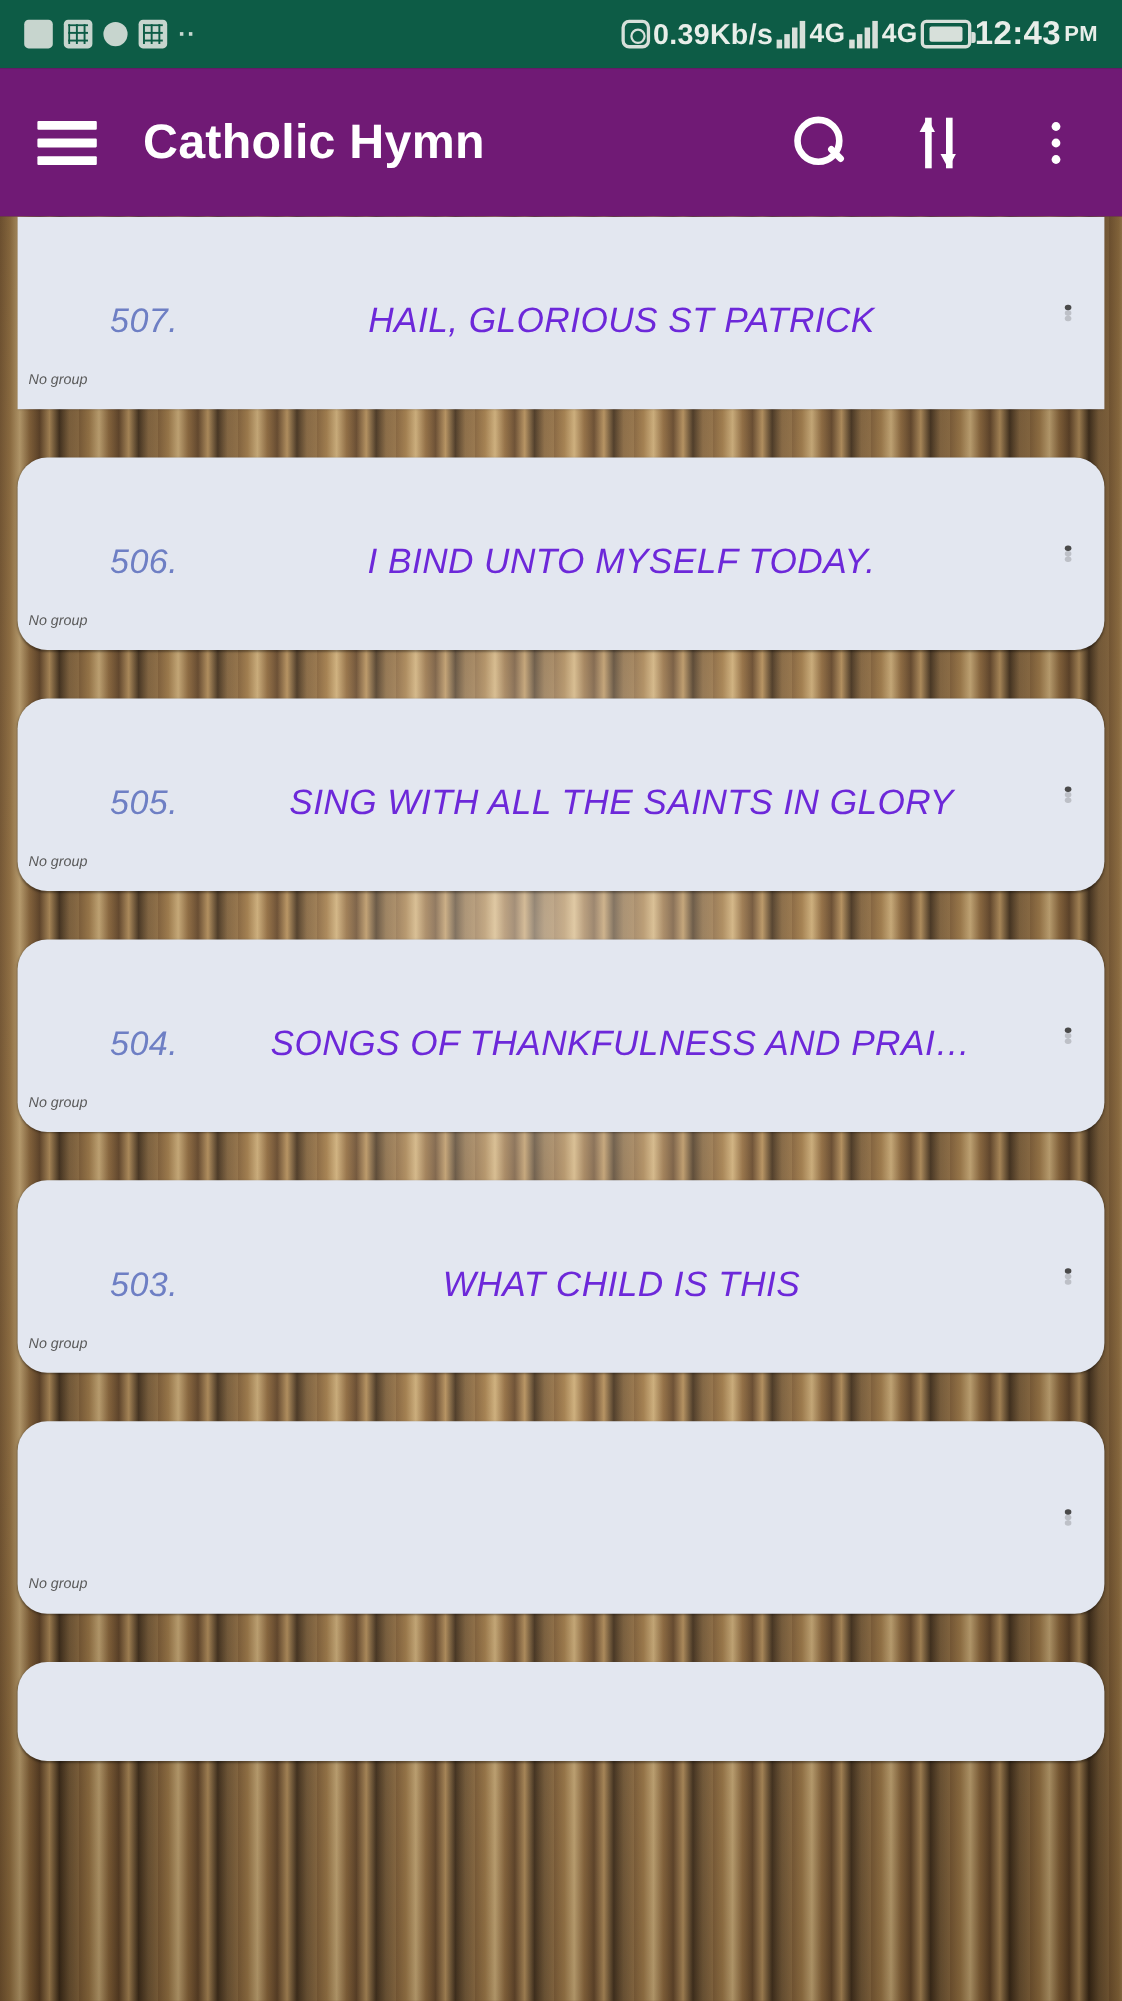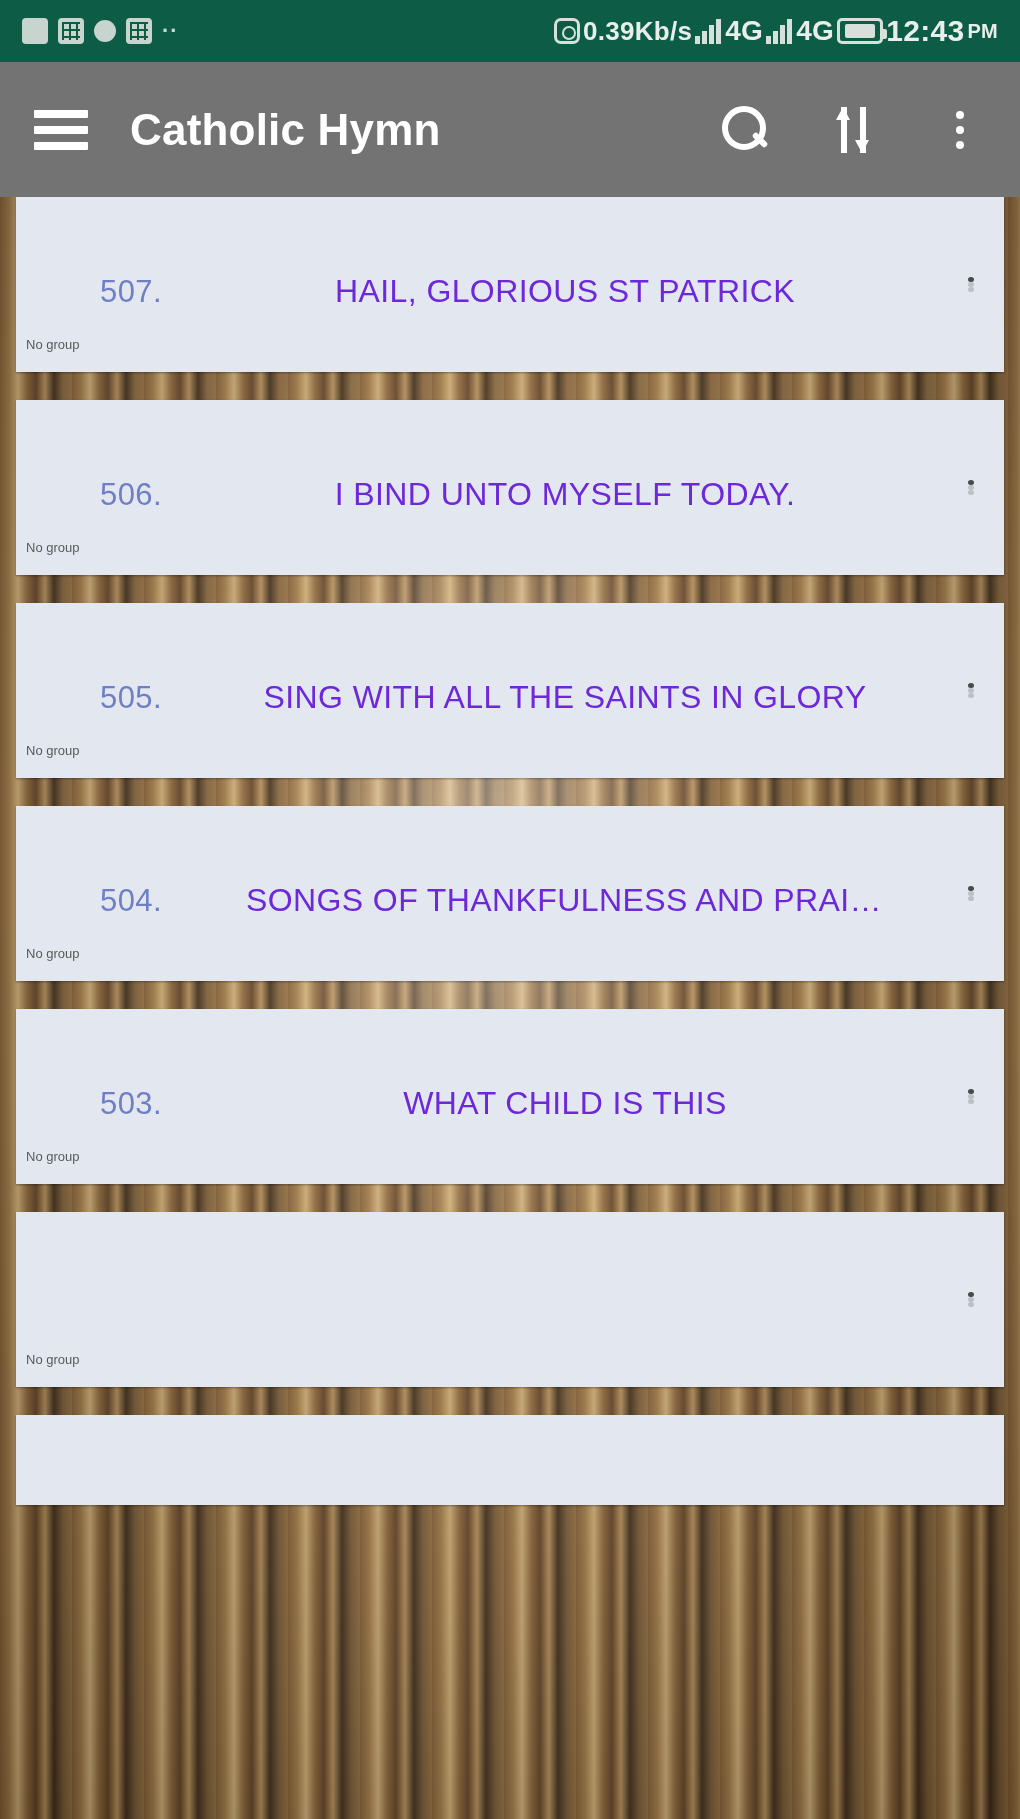--- a/index.html
+++ b/index.html
@@ -45,38 +45,38 @@
   }
   .sb-speed { font-size:26px; }
   .sig {
     display:inline-flex; align-items:flex-end; gap:2px; height:26px;
   }
   .sig i { width:5px; background:#d7e0da; display:block; }
   .sig i:nth-child(1){height:8px}
   .sig i:nth-child(2){height:13px}
   .sig i:nth-child(3){height:19px}
   .sig i:nth-child(4){height:25px}
-  .sigwrap { display:flex; align-items:center; gap:4px; font-size:28px; }
+  .sigwrap { display:flex; align-items:center; gap:4px; font-size:24px; }
   .batt {
     width:46px; height:26px; border:3px solid #d7e0da;
     border-radius:5px; position:relative; display:flex;
     align-items:center; justify-content:center;
     font-size:15px; color:#0d5c46; font-weight:bold;
   }
   .batt::after {
     content:""; position:absolute; right:-7px; top:8px;
     width:4px; height:10px; background:#d7e0da; border-radius:0 2px 2px 0;
   }
   .batt span { background:#d7e0da; width:30px; height:14px; border-radius:2px; }
   .sb-time { font-size:30px; }
   .sb-ampm { font-size:20px; }
 
   
   .appbar {
-    height:135px; background:#737373;
+    height:135px; background:#701a75;
     display:flex; align-items:center;
     padding:0 34px; color:#fff;
   }
   .hamburger {
     width:54px; height:40px; display:flex;
     flex-direction:column; justify-content:space-between;
     cursor:pointer; flex:0 0 auto;
   }
   .hamburger i { display:block; height:8px; background:#fff; border-radius:1px; }
   .app-title {
@@ -115,35 +115,36 @@
 
   
   .content {
     position:relative; height:1622px; overflow:hidden;
     background:
       repeating-linear-gradient(90deg,
         #7d5a32 0px, #9b7542 9px, #c9a973 18px,
         #8a6437 27px, #5d3f22 36px, #b08a55 45px,
         #3d2a16 54px, #a8835069 63px, #8d6a3e 72px),
       linear-gradient(#6b4c2a,#4a341c);
+    font-style: italic;
   }
   .content::before {
     content:""; position:absolute; inset:0;
     background:radial-gradient(ellipse at 48% 40%,
       rgba(255,246,232,.48) 0%, rgba(255,240,220,.12) 30%, rgba(0,0,0,.25) 100%);
     pointer-events:none;
   }
   .list { position:relative; z-index:2; }
 
   .card {
     background:#e3e7f0; margin:0 16px;
     height:175px; position:relative;
     box-shadow:0 1px 2px rgba(0,0,0,.35);
   }
-  .card + .card { margin-top:28px; }
+  .card + .card { margin-top:44px;border-radius:27px; }
   .card .row1 {
     position:absolute; left:0; right:0; top:76px;
     display:flex; align-items:center;
   }
   .num {
     width:230px; text-align:center;
     color:#6e7fc4; font-size:31px; letter-spacing:.4px;
   }
   .title {
     flex:1; text-align:center; color:#6d28d9;

